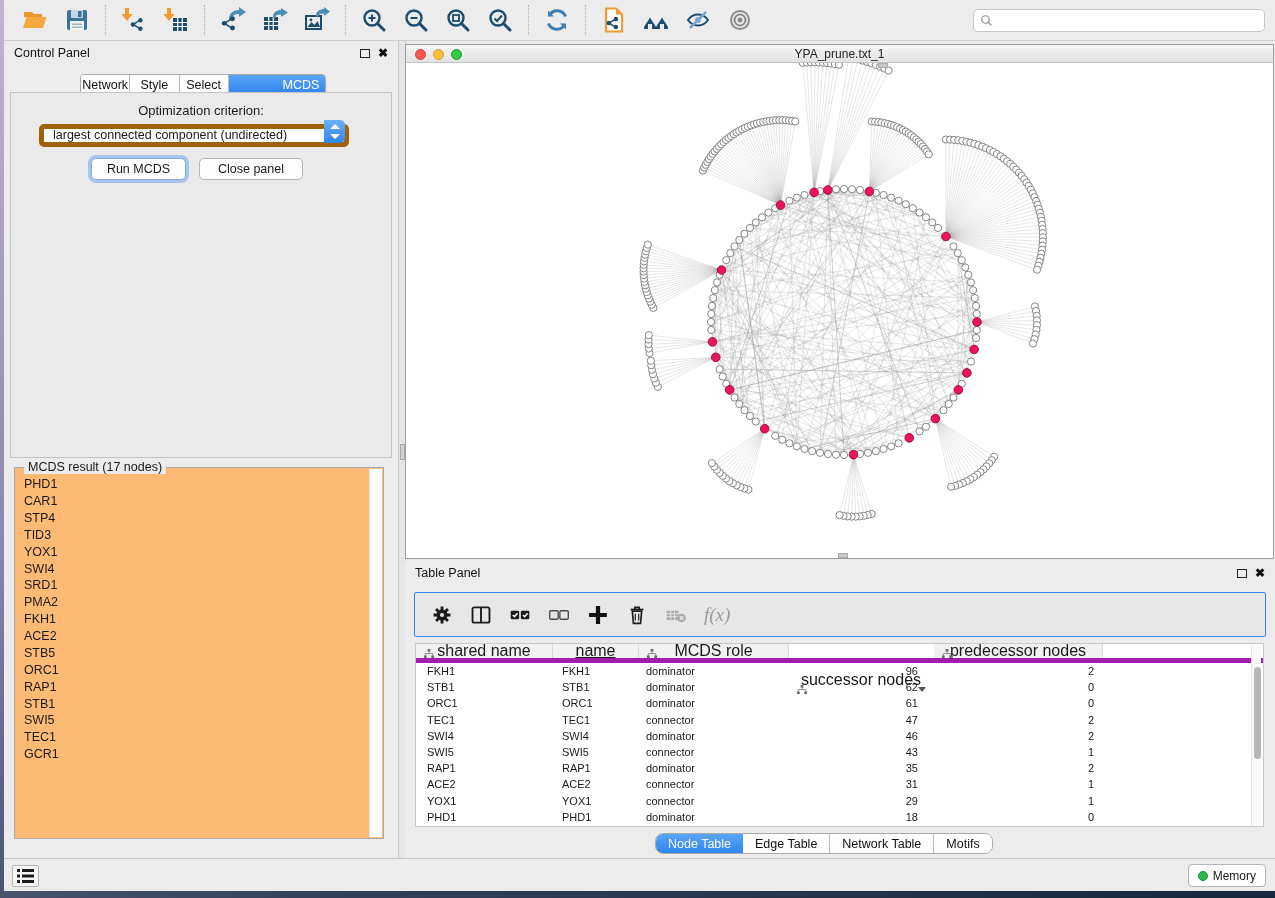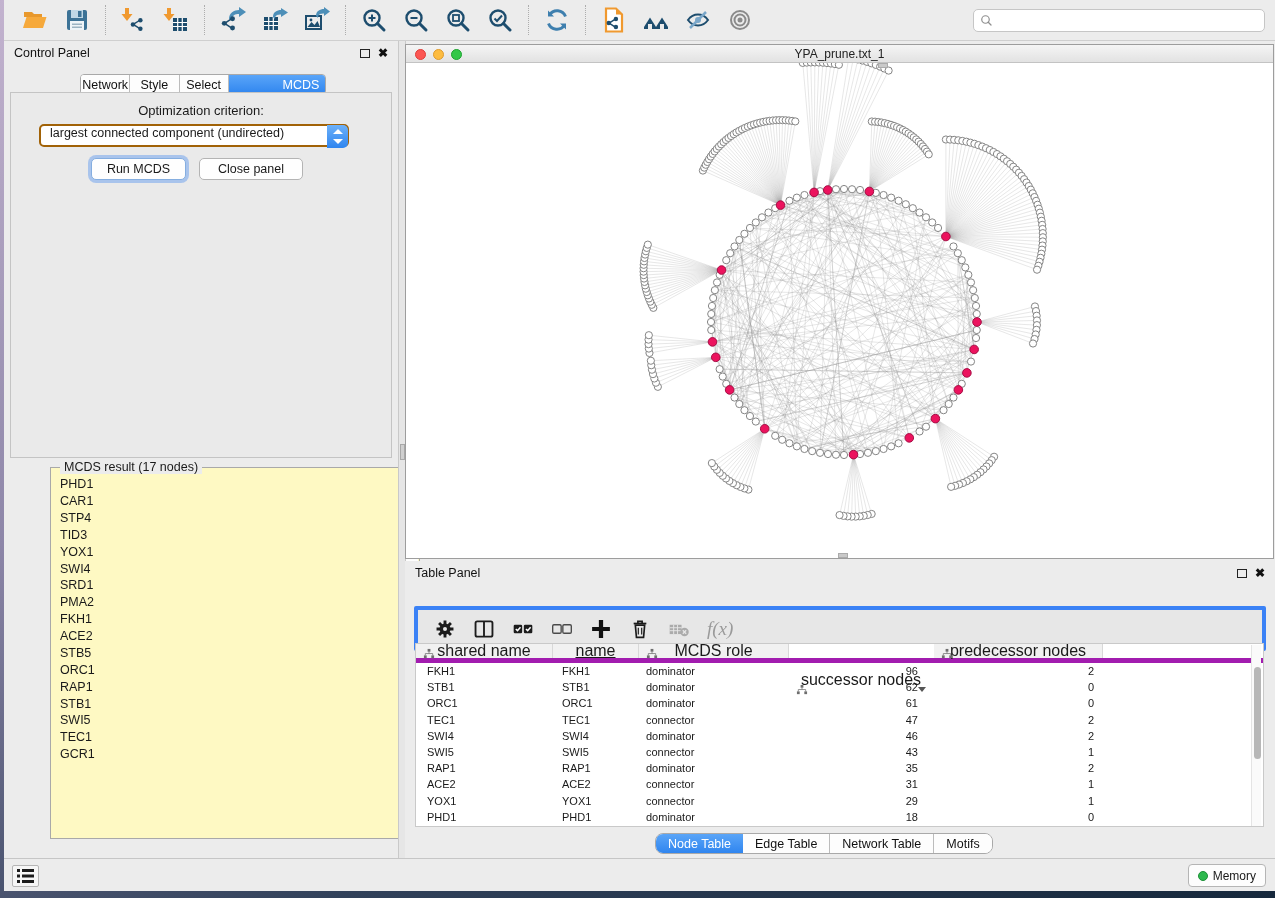--- a/index.html
+++ b/index.html
@@ -29,33 +29,33 @@
   #cp-tabs { position:absolute; left:76px; top:33px; width:246px; height:21px; display:flex;
     border:1px solid #a9a9a9; border-radius:4px; overflow:hidden; background:#fff; }
   .seg { flex:1; display:flex; align-items:center; justify-content:center; font-size:12.5px;
     background:#fdfdfd; border-right:1px solid #bcbcbc; color:#111; }
   .seg:last-child { border-right:none; }
   .seg.sel { background:linear-gradient(#5aa5f8,#2f85ef); color:#fff; border-right:none;padding-left:48px; }
   #cp-content { position:absolute; left:6px; top:51px; width:382px; height:366px;
     background:#eaeaea; border:1px solid #c4c4c4; }
   #opt-label { position:absolute; left:0; top:62px; width:100%; text-align:center; font-size:13px; }
   #criterion-select { position:absolute; left:35px; top:83px; width:310px; height:23px; background:#fff;
-    border:2px solid #a16207; border-radius:5px; display:flex; align-items:flex-start; }
+    border:5px solid #a16207; border-radius:5px; display:flex; align-items:flex-end; }
   #criterion-select .val { flex:1; padding-left:9px; font-size:12.5px; white-space:nowrap; }
   #criterion-select .stepper { width:21px; height:23px; margin:-1px -1px -1px 0;
     background:linear-gradient(#6db1f9,#2f85ef); border-radius:0 5px 5px 0; position:relative; }
   .stepper i { position:absolute; left:5.5px; width:0; height:0; border-left:5px solid transparent; border-right:5px solid transparent; }
   .stepper i.up { top:4px; border-bottom:5px solid #fff; }
   .stepper i.dn { bottom:4px; border-top:5px solid #fff; }
   .cp-btn { position:absolute; top:117px; height:22px; background:#fefefe; border:1px solid #b4b4b4;
     border-radius:5px; font-size:12.5px; display:flex; align-items:center; justify-content:center; }
   #run-btn { left:87px; width:95px; border-color:#85aee0; box-shadow:0 0 0 3px rgba(90,150,240,.45); }
   #closepanel-btn { left:195px; width:104px; }
   #mcds-box { position:absolute; left:10px; top:426px; width:370px; height:372px;
-    border:1px solid #a9a9a9; background:#fef9c3;margin-left:36px; }
+    border:1px solid #a9a9a9; background:#fdba74; }
   #mcds-box-label { position:absolute; left:9px; top:-8px; background:#ececec; padding:0 4px; font-size:12.5px; }
   #mcds-list { position:absolute; left:1px; top:8px; width:354px; bottom:1px; overflow:hidden;
     font-size:12.5px; }
   .mcds-item { padding:1.2px 0 1.2px 8px; line-height:14.5px; }
   #mcds-scroll { position:absolute; right:1px; top:1px; width:13px; bottom:1px; background:#fdfdfd;
     border-left:1px solid #e2e2e2; }
 
   
   #v-divider { position:absolute; left:394px; top:41px; width:8px; height:817px; background:#e6e6e6;
     border-left:1px solid #c9c9c9; border-right:1px solid #c9c9c9; }
@@ -74,22 +74,22 @@
   #tl-zoom  { left:45px; background:#33c748; border:0.5px solid #1da32f; }
   #net-canvas { position:relative; width:867px; height:495px; background:#fff; }
   #net-canvas svg.graph { position:absolute; left:0; top:0; }
   .edge { stroke:#8c8c8c; stroke-opacity:.30; stroke-width:.7; }
   .ringnode { fill:#fff; stroke:#858585; stroke-width:1; }
   .hubnode { fill:#EC135E; stroke:#a50d44; stroke-width:1; }
   .grip-h { position:absolute; width:10px; height:5px; background:#c9c9c9; border:1px solid #ababab; }
 
   
   #table-panel { position:absolute; left:401px; top:561px; width:870px; height:297px; background:#ececec; }
-  #tp-toolbar { position:absolute; left:9px; top:45px; width:852px; height:45px; background:#e7e7e7;
-    border:4px solid #3b82f6; border-radius:2px; display:flex; align-items:center; padding-left:16px; }
+  #tp-toolbar { position:absolute; left:9px; top:31px; width:852px; height:45px; background:#e7e7e7;
+    border:1px solid #3b82f6; border-radius:2px; display:flex; align-items:center; padding-left:16px; }
   .tp-ico { margin-right:17px; display:flex; align-items:center; }
   .tp-ico svg { width:22px; height:22px; }
   #fx-ico { font-family:"Liberation Serif", serif; font-style:italic; color:#9a9a9a; font-size:19px; }
   #node-table { position:absolute; left:10px; top:82px; width:849px; height:184px; background:#fff;
     border:1px solid #c9c9c9; }
   #thead { display:flex; height:19px; border-bottom:5px solid #a21caf; font-size:16px; }
   .th { position:relative; background:#f1f1f1; border-right:1px solid #d8d8d8; display:flex;
     align-items:center; justify-content:center; }
   .th .hier { position:absolute; left:7px; top:3.5px; }
   .th .sortchev { position:absolute; right:7px; top:7px; width:0; height:0;

